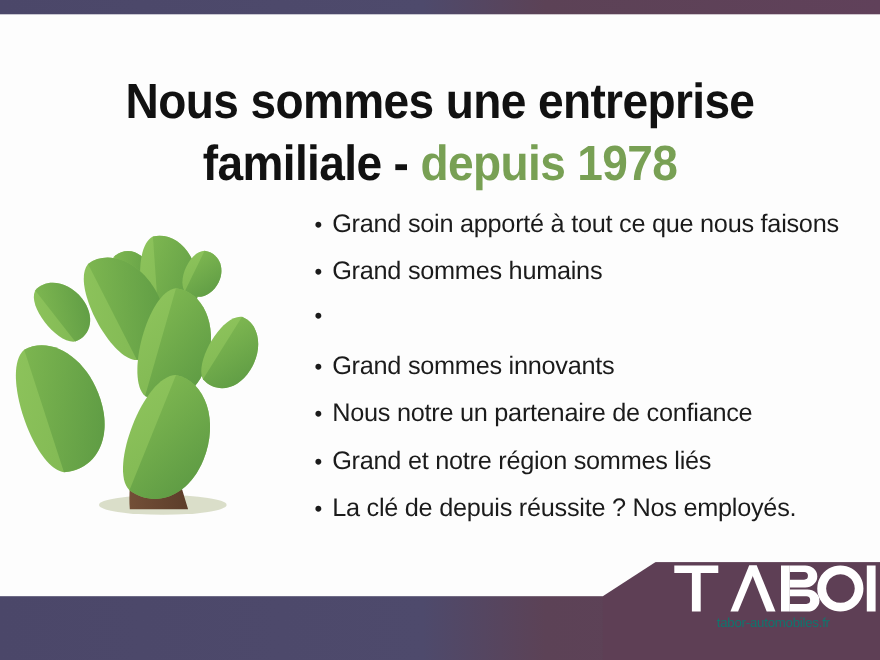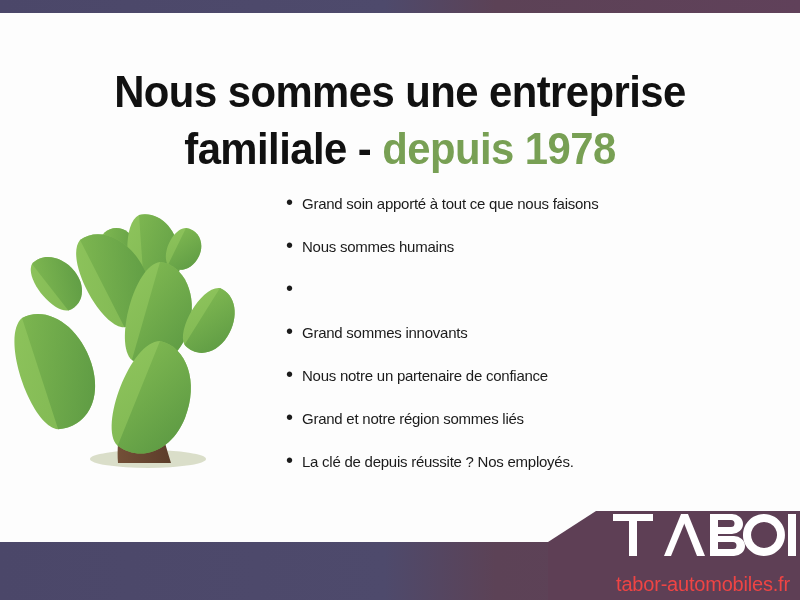--- a/index.html
+++ b/index.html
@@ -50,25 +50,25 @@
     left: 612px;
     top: 512px;
     width: 188px;
     height: 46px;
   }
   #logo-wordmark svg { display: block; width: 100%; height: 100%; }
 
   #logo-tagline {
     position: absolute;
     left: 612px;
-    top: 573px;
+    top: 559px;
     width: 182px;
     text-align: center;
-    color: #ef4444;
-    font-size: 20px;
+    color: #0f766e;
+    font-size: 12px;
     letter-spacing: -0.2px;
     font-family: "Liberation Sans", sans-serif;
     white-space: nowrap;
   }
 
   
   #heading {
     position: absolute;
     left: 40px;
     top: 33px;
@@ -100,21 +100,21 @@
   }
   .bullet-dot {
     width: 16px;
     flex: 0 0 16px;
     color: #1b1b1b;
     font-size: 20px;
     line-height: 1;
   }
   .bullet-text {
     color: #1b1b1b;
-    font-size: 15px;
+    font-size: 23px;
     line-height: 1;
     letter-spacing: -0.25px;
     white-space: nowrap;
     font-family: "Liberation Sans Narrow", "Liberation Sans", sans-serif;
   }
 
   
   #tree {
     position: absolute;
     left: 8px;
@@ -206,21 +206,21 @@
     <span class="line"><span>familiale - </span><span class="accent">depuis 1978</span></span>
   </h1>
 
   <ul id="bullets" style="list-style:none;margin:0;padding:0;">
     <li class="bullet-row">
       <span class="bullet-dot">•</span>
       <span class="bullet-text">Grand soin apporté à tout ce que nous faisons</span>
     </li>
     <li class="bullet-row">
       <span class="bullet-dot">•</span>
-      <span class="bullet-text">Nous sommes humains</span>
+      <span class="bullet-text">Grand sommes humains</span>
     </li>
     <li class="bullet-row">
       <span class="bullet-dot">•</span>
     </li>
     <li class="bullet-row">
       <span class="bullet-dot">•</span>
       <span class="bullet-text">Grand sommes innovants</span>
     </li>
     <li class="bullet-row">
       <span class="bullet-dot">•</span>

